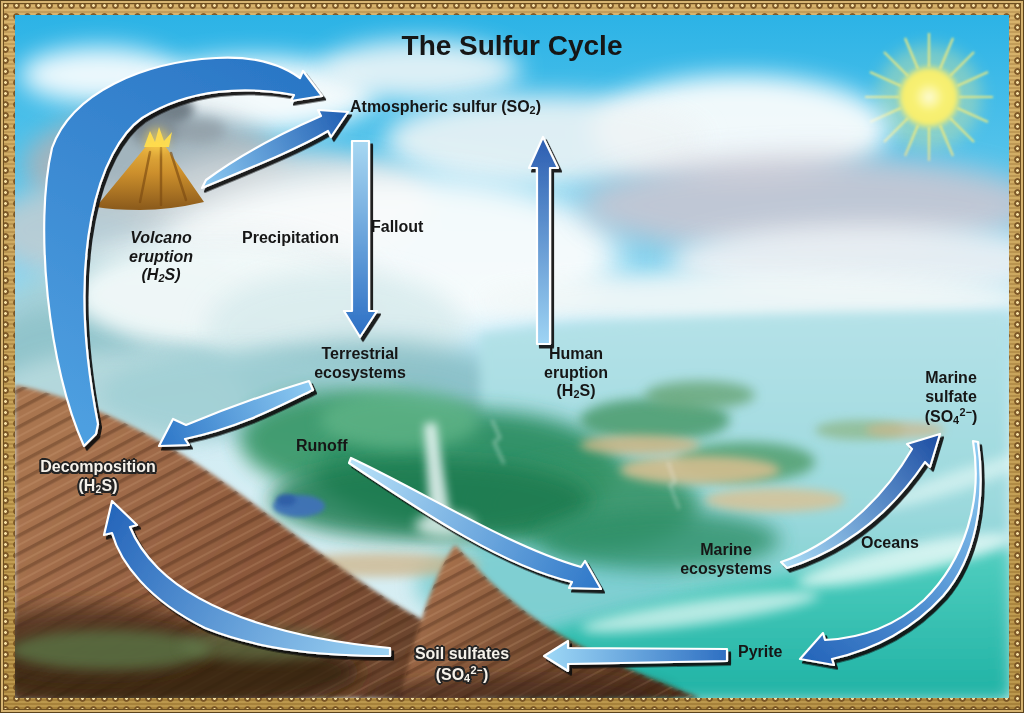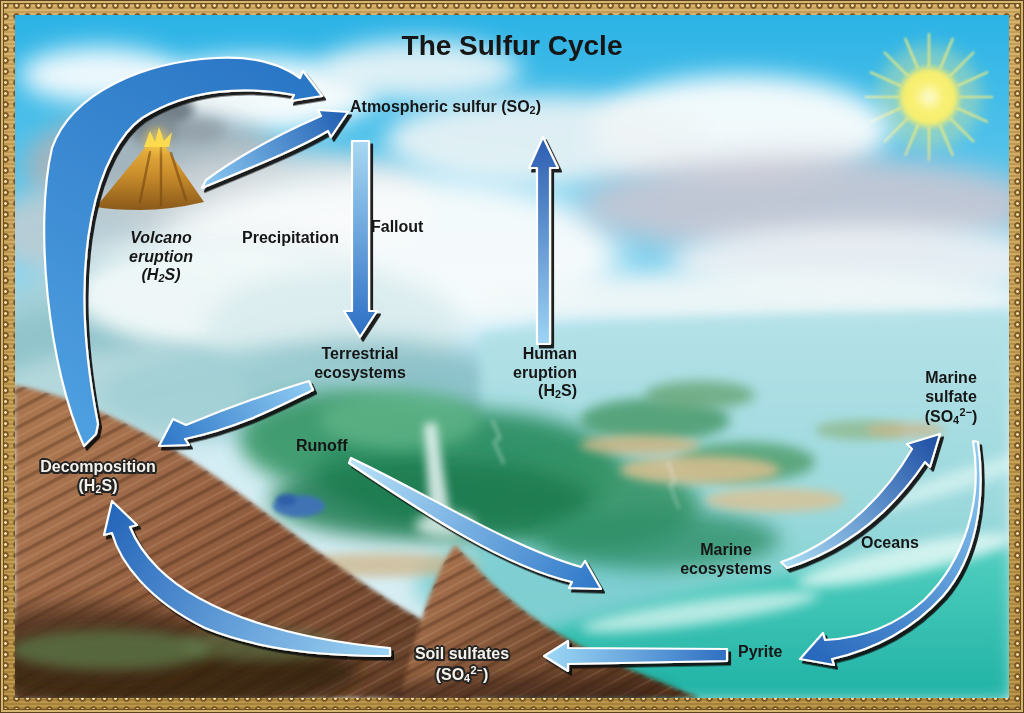--- a/index.html
+++ b/index.html
@@ -308,21 +308,21 @@
     </div>
 
     <div class="lbl" style="left:242px;top:229px;">Precipitation</div>
     <div class="lbl" style="left:356px;top:218px;margin-left:15px;">Fallout</div>
 
     <div class="lbl c" style="left:360px;top:345px;">
       <div>Terrestrial</div>
       <div>ecosystems</div>
     </div>
 
-    <div class="lbl c" style="left:545px;top:345px;text-align:right;">
+    <div class="lbl c" style="left:576px;top:345px;">
       <div>Human</div>
       <div>eruption</div>
       <div><span>(H</span><sub>2</sub><span>S)</span></div>
     </div>
 
     <div class="lbl c" style="left:951px;top:369px;">
       <div>Marine</div>
       <div>sulfate</div>
       <div><span>(SO</span><sub>4</sub><sup>2−</sup><span>)</span></div>
     </div>

